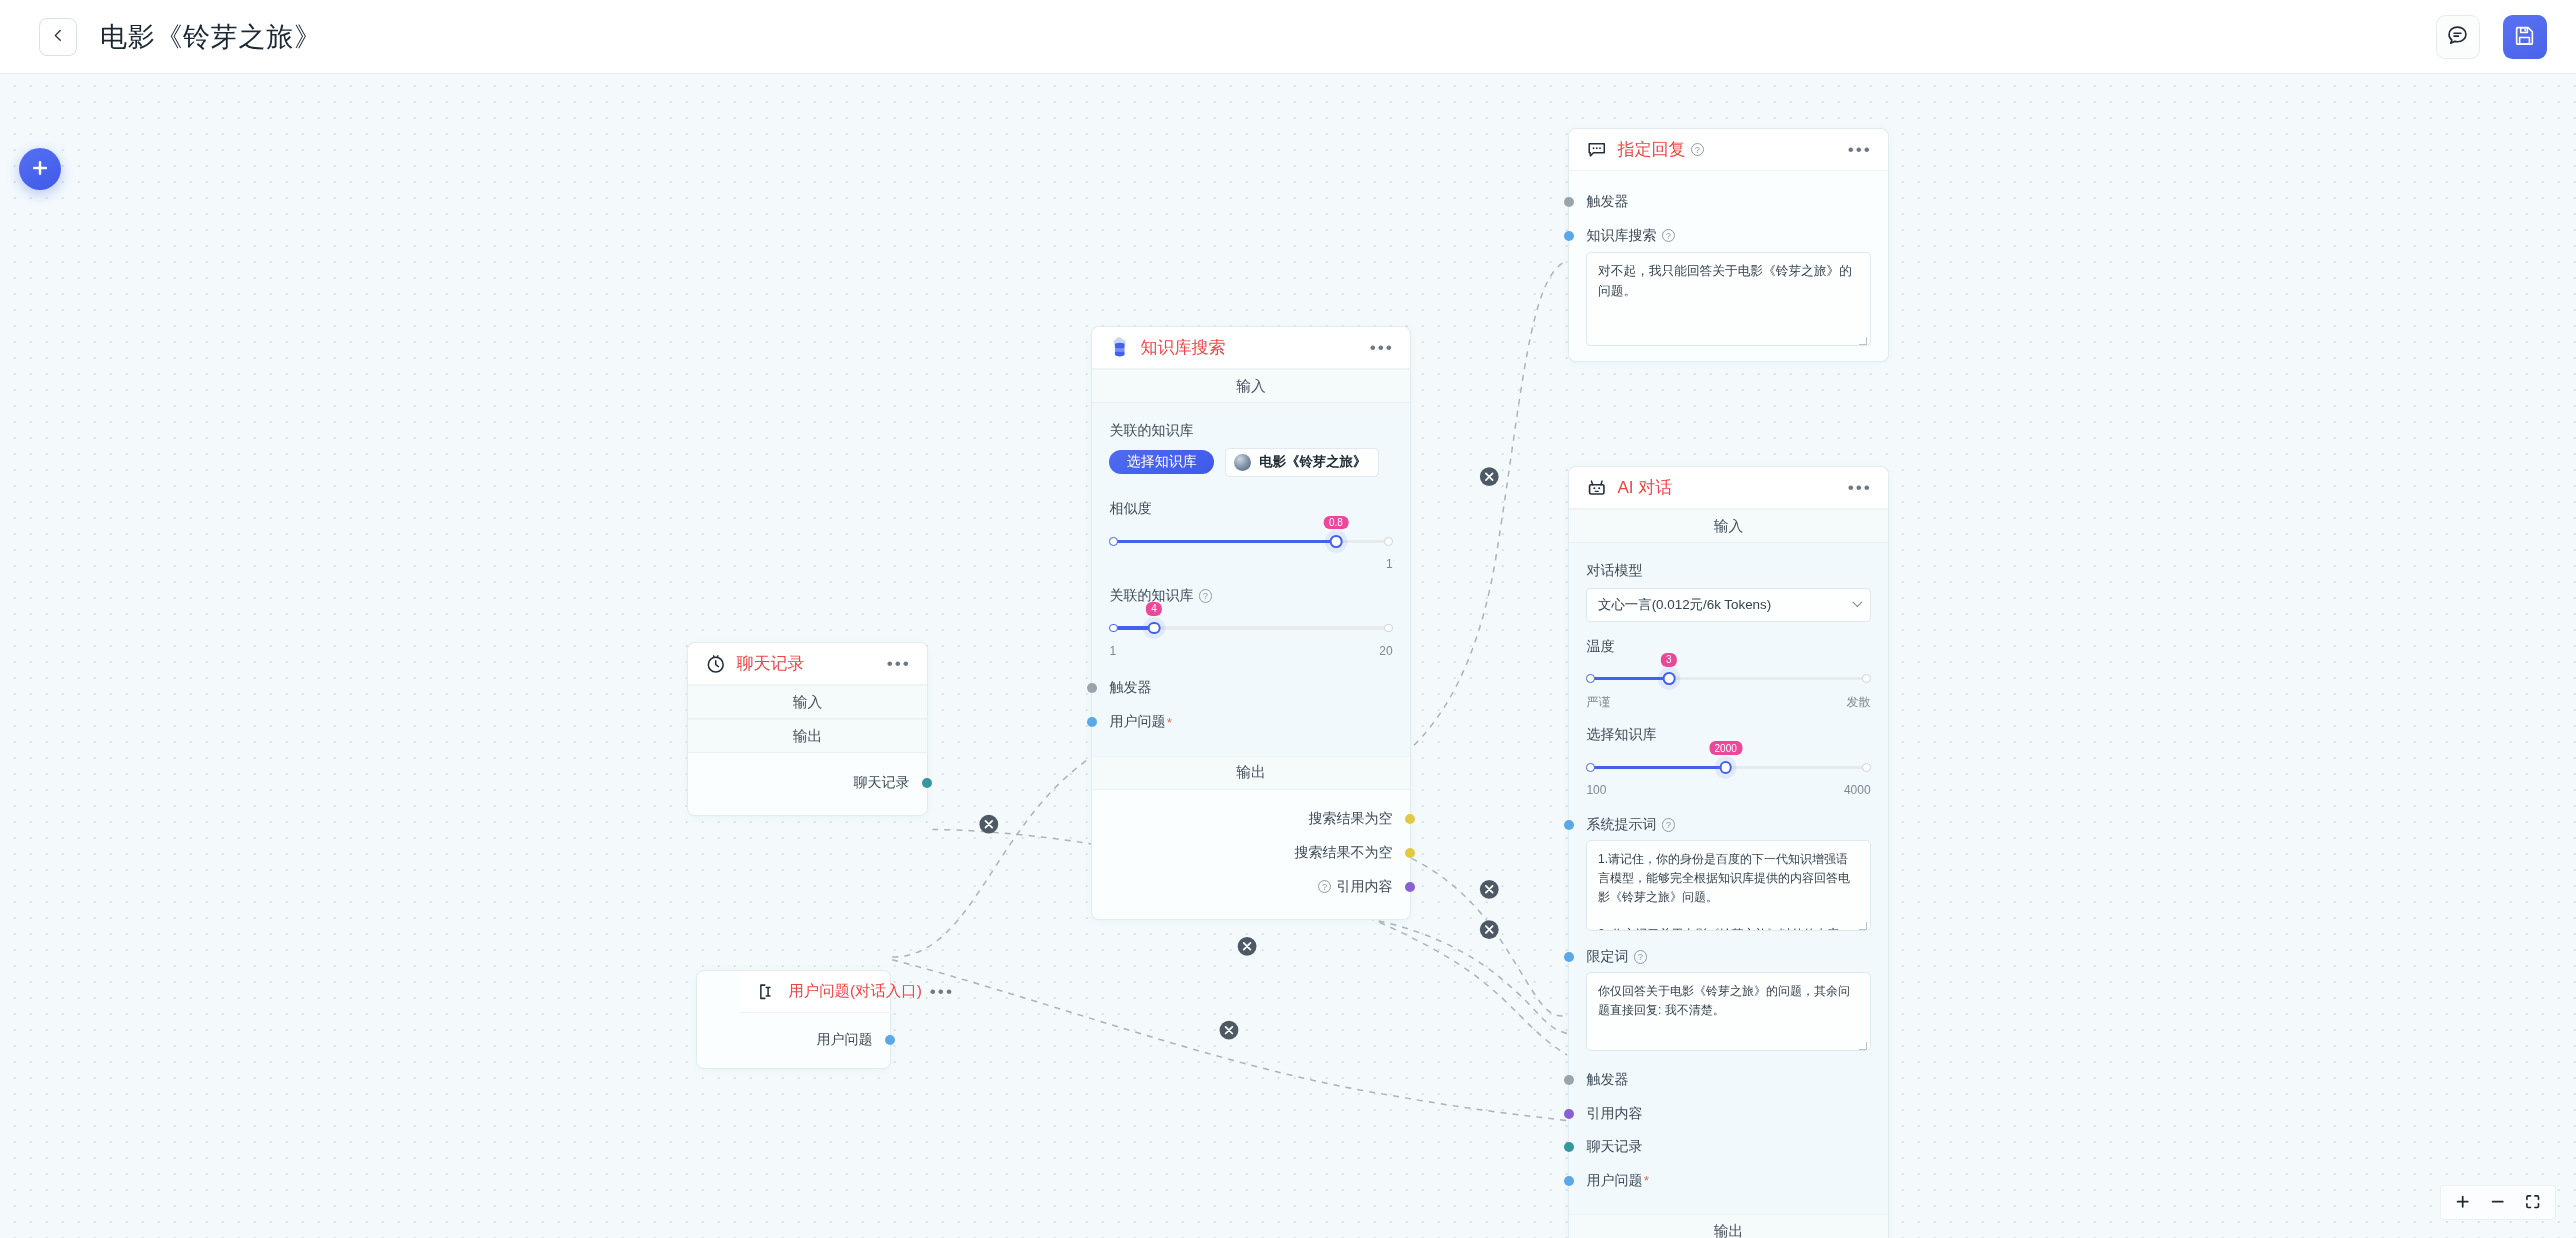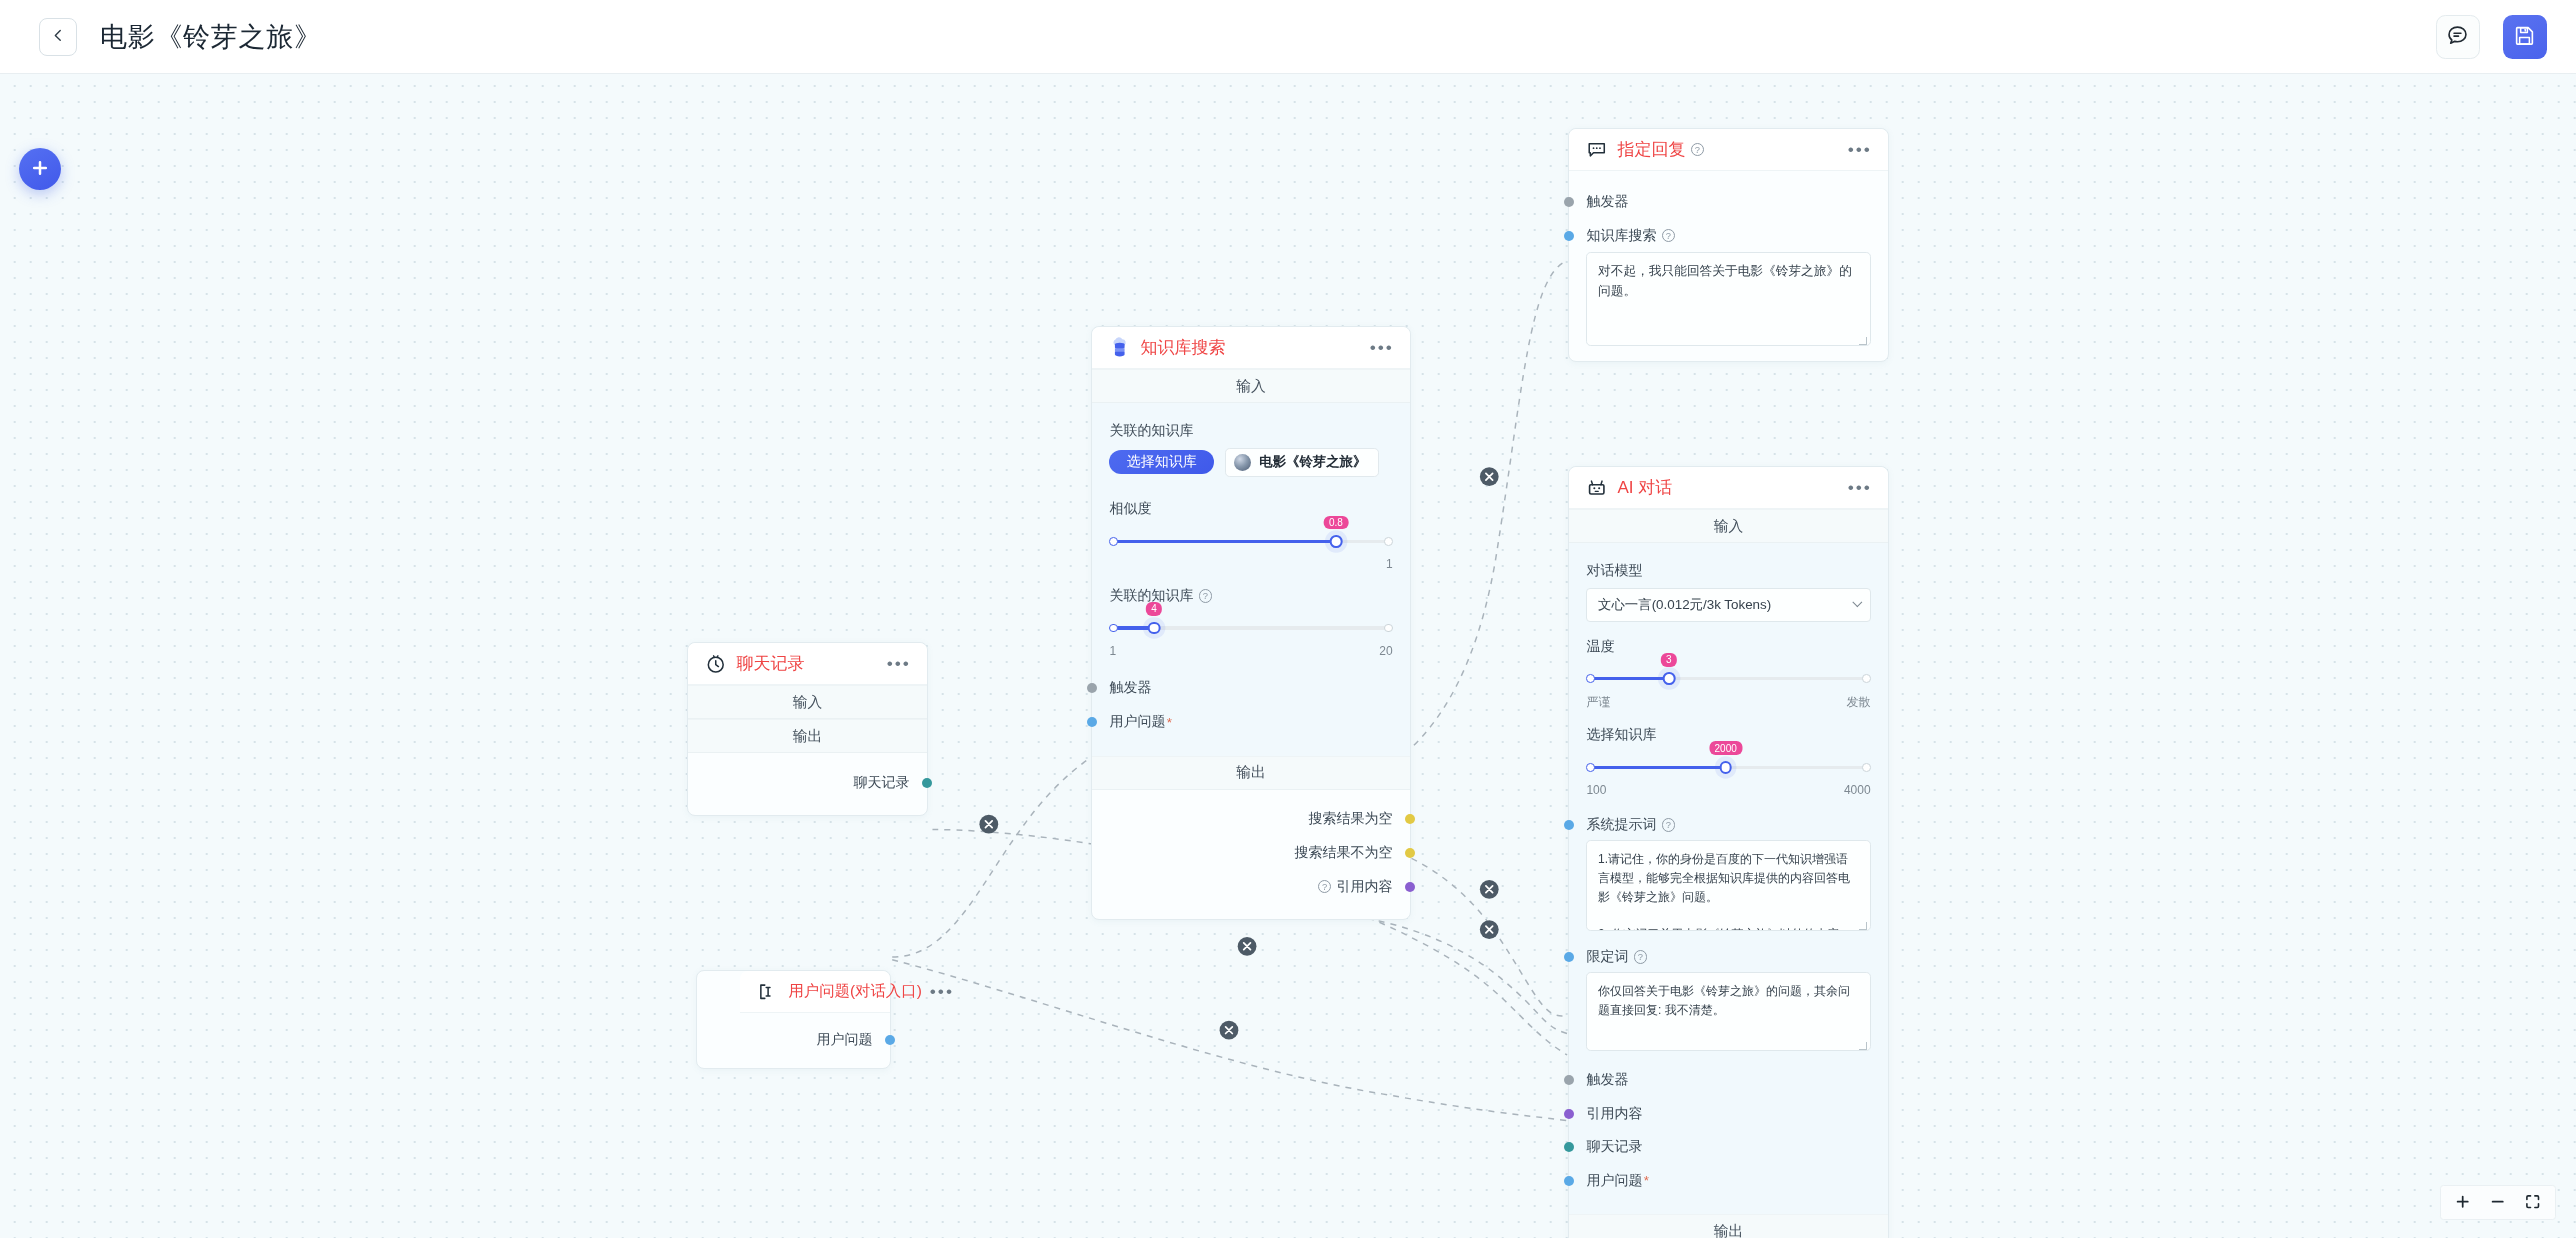--- a/index.html
+++ b/index.html
@@ -486,21 +486,21 @@
           <path d="M7.4 8.6 6.1 4.6M16.6 8.6l1.3-4" stroke="#23303b" stroke-width="1.7" stroke-linecap="round"></path>
         </svg>
       </span>
       <span class="node-title">AI 对话</span>
       <span class="node-dots">•••</span>
     </div>
     <div class="sec-bar">输入</div>
     <div class="sec-body" style="background:#f1f9fd;">
       <div class="field-label">对话模型</div>
       <div class="sel">
-        <span>文心一言(0.012元/3k Tokens)</span>
+        <span>文心一言(0.012元/6k Tokens)</span>
         <span class="chev"></span>
       </div>
 
       <div class="field-label" style="margin-top:16px;">温度</div>
       <div class="slider-wrap">
         <div class="track"></div>
         <div class="fill" style="width:29%"></div>
         <div class="cap l"></div>
         <div class="cap r"></div>
         <div class="knob" style="left:29%"></div>

